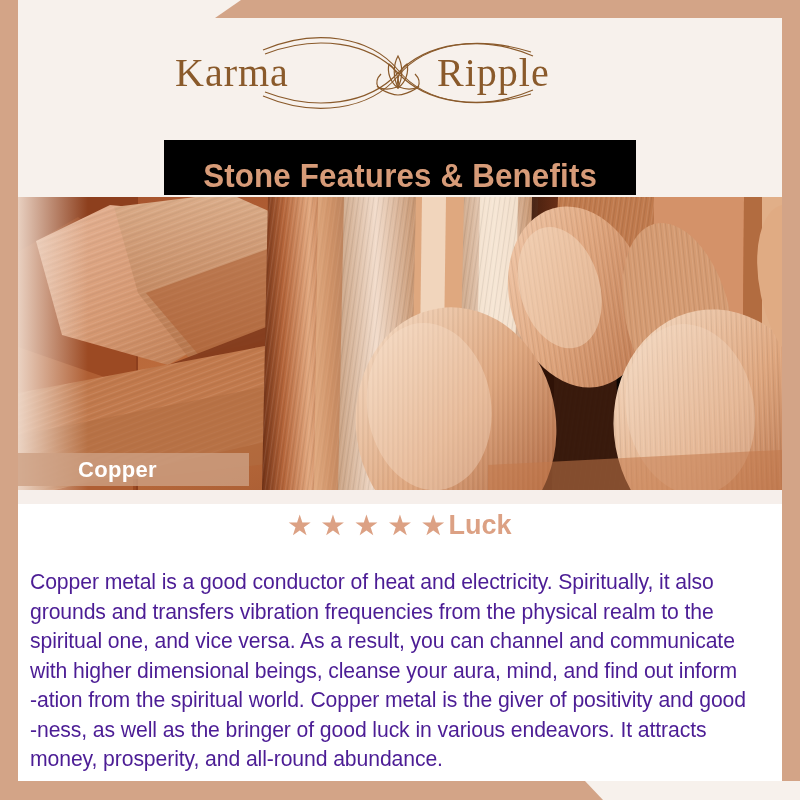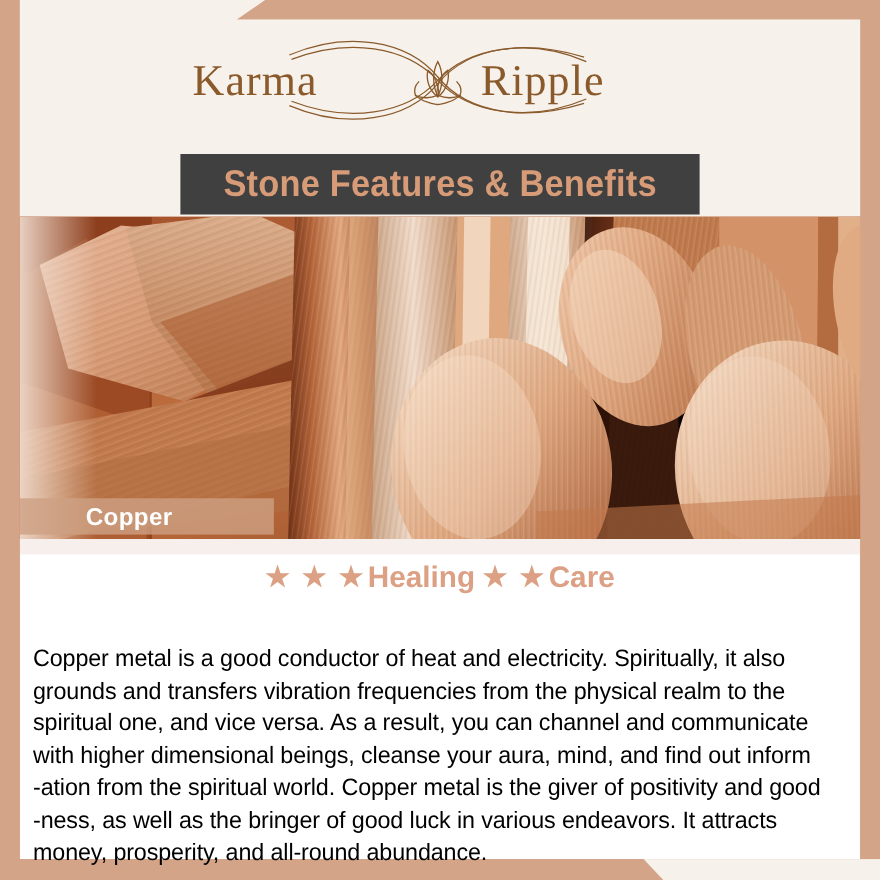--- a/index.html
+++ b/index.html
@@ -50,22 +50,22 @@
     font-family:"Liberation Serif", serif;
     font-size:40px;
     letter-spacing:1px;
     fill:#8a5a2b;
   }
 
   
   .title-band{
     position:absolute;
     left:164px; top:140px; width:472px; height:55px;
-    background:#404040;
-    display:flex; align-items:center; justify-content:center;
+    background:#000000;
+    display:flex; align-items:flex-end; justify-content:center;
     z-index:4;
   }
   .title-text{
     font-family:"Liberation Sans Narrow","Liberation Sans", sans-serif;
     font-weight:bold;
     font-size:34px;
     color:#d79b78;
     letter-spacing:.2px;
     transform:scaleX(.92);
     white-space:nowrap;
@@ -133,23 +133,23 @@
   .benefit .star{
     font-size:25px; line-height:1;
     margin-right:4px; margin-left:7px;
     color:#dca184;
   }
   .benefit:first-child .star{ margin-left:0; }
 
   
   .body-copy{
     position:absolute;
-    left:30px; top:584px; width:750px;
+    left:30px; top:568px; width:750px;
     z-index:6;
-    color:#000000;
+    color:#4c1d95;
   }
   .body-copy p{
     font-family:"Liberation Sans Narrow","Liberation Sans", sans-serif;
     font-size:21.5px;
     font-weight:normal;
     line-height:29.5px;
     letter-spacing:-.1px;
     transform:scaleX(.985);
     transform-origin:left center;
     white-space:nowrap;
@@ -364,28 +364,27 @@
 
   <div class="benefits" id="benefits">
       <div class="benefit">
         <span class="star">★</span>
       </div>
       <div class="benefit">
         <span class="star">★</span>
       </div>
       <div class="benefit">
         <span class="star">★</span>
-        <span>Healing</span>
-      </div>
-      <div class="benefit">
-        <span class="star">★</span>
-      </div>
-      <div class="benefit">
-        <span class="star">★</span>
-        <span>Care</span>
+      </div>
+      <div class="benefit">
+        <span class="star">★</span>
+      </div>
+      <div class="benefit">
+        <span class="star">★</span>
+        <span>Luck</span>
       </div>
     </div>
 
   <div class="body-copy" id="body-copy">
       <p>Copper metal is a good conductor of heat and electricity. Spiritually, it also</p>
       <p>grounds and transfers vibration frequencies from the physical realm to the</p>
       <p>spiritual one, and vice versa. As a result, you can channel and communicate</p>
       <p>with higher dimensional beings, cleanse your aura, mind, and find out inform</p>
       <p>-ation from the spiritual world. Copper metal is the giver of positivity and good</p>
       <p>-ness, as well as the bringer of good luck in various endeavors. It attracts</p>

